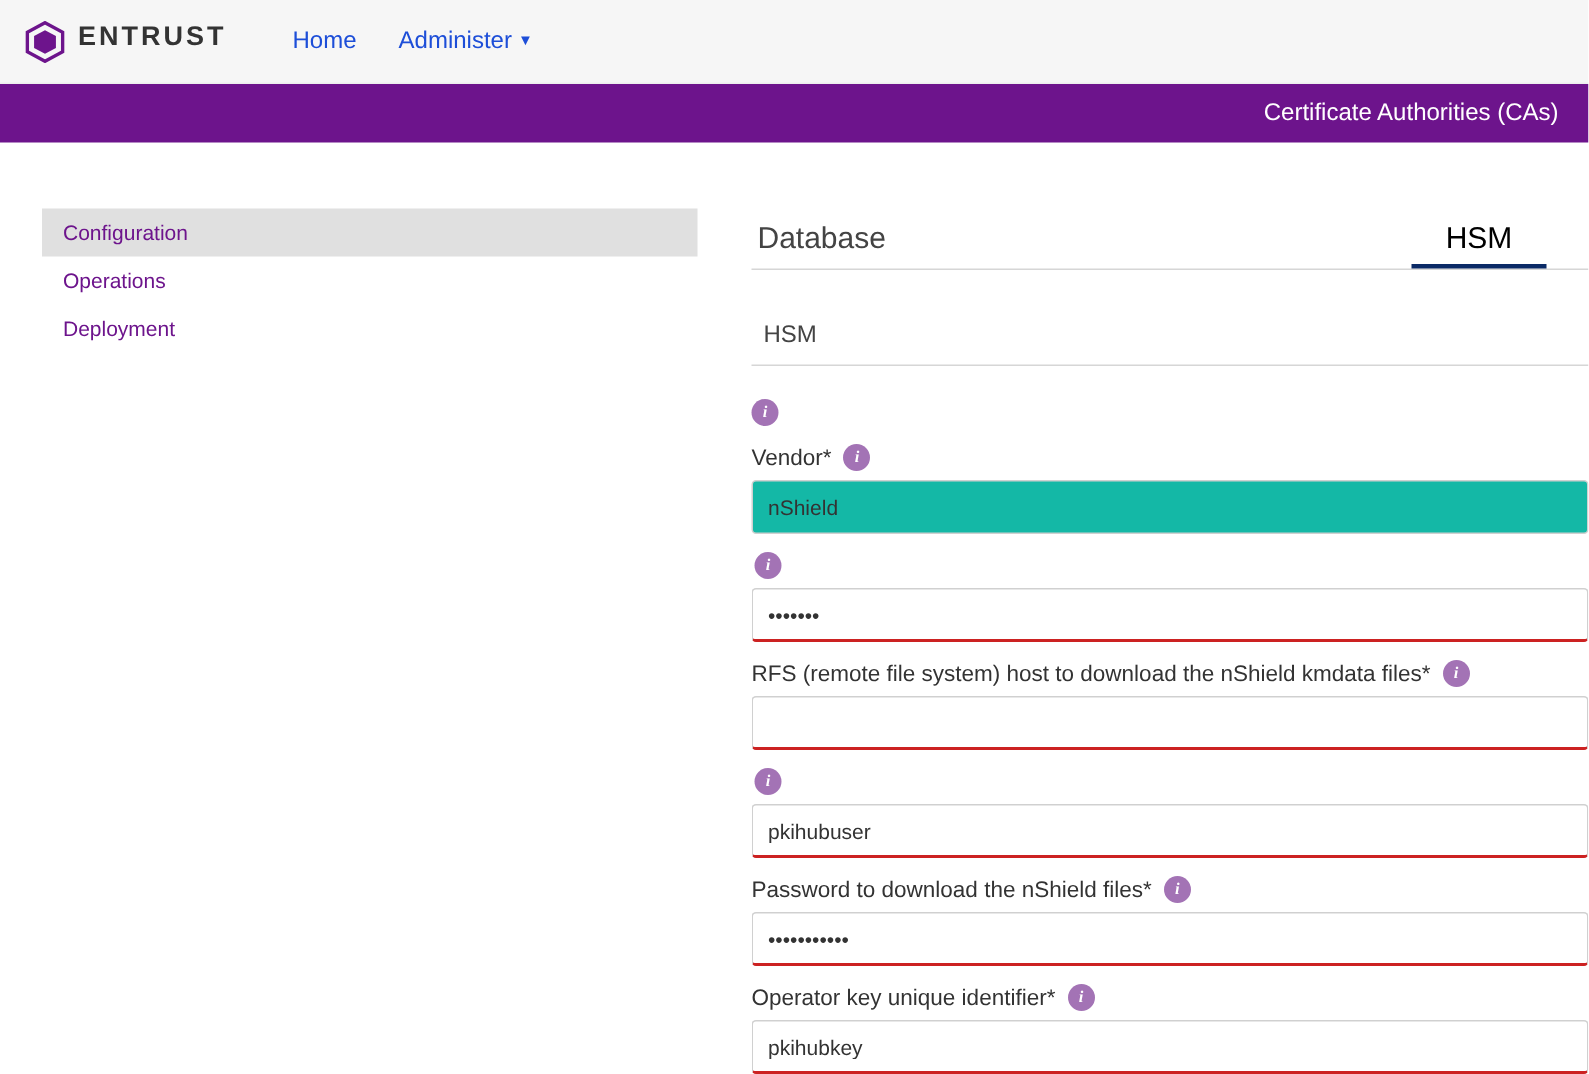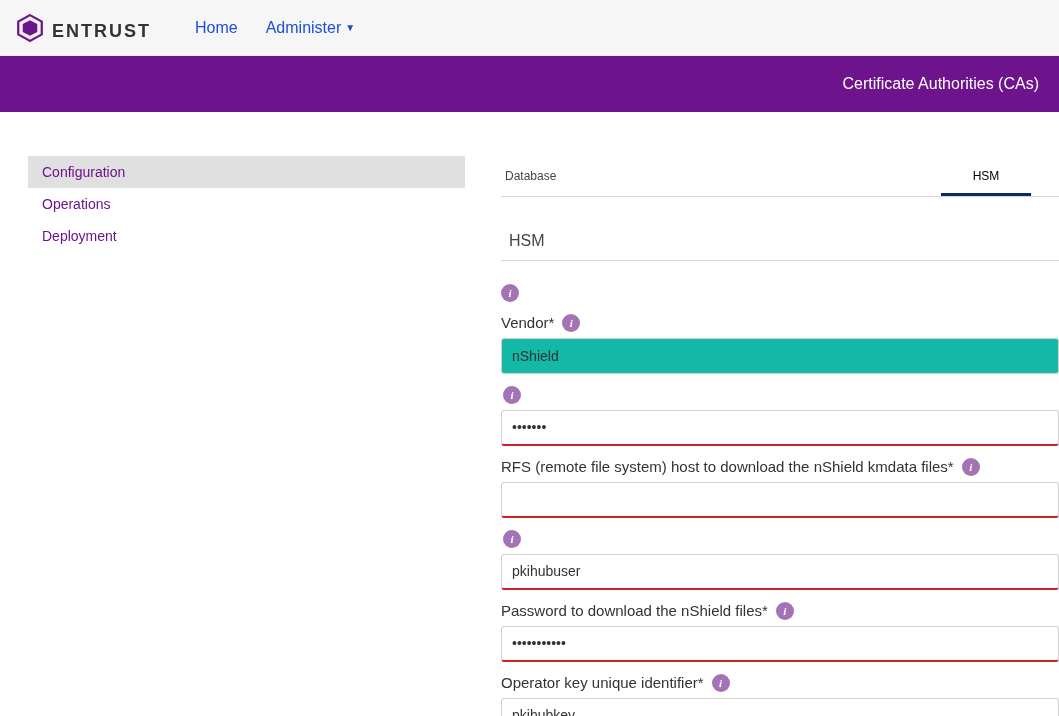--- a/index.html
+++ b/index.html
@@ -1,34 +1,34 @@
 <!DOCTYPE html>
 <html><head>
 <meta charset="utf-8">
 <style>
 * { margin:0; padding:0; box-sizing:border-box; font-family:"Segoe UI",Arial,sans-serif; }
 body { background:#fff; width:1059px; height:716px; overflow:hidden; }
 
 .topnav { height:56px; background:#f6f6f6; display:flex; align-items:center; padding:0 16px; border-bottom:1px solid #eee; }
-.logo-wrap { display:flex; align-items:flex-end; margin-right:30px; }
+.logo-wrap { display:flex; align-items:flex-start; margin-right:30px; }
 .logo-hex { width:28px; height:28px; margin-right:8px; }
 .logo-text { font-size:18px; font-weight:600; letter-spacing:2px; color:#333; }
 .nav-link { color:#1d4ed8; font-size:16px; padding:0 14px; cursor:pointer; display:flex; align-items:center; }
 .nav-link .caret { margin-left:4px; font-size:10px; }
 
-.purple-bar { height:56px; background:#6d148c; color:#fff; display:flex; align-items:center; justify-content:flex-end; padding:0 20px; font-size:16px; }
+.purple-bar { height:39px; background:#6d148c; color:#fff; display:flex; align-items:center; justify-content:flex-end; padding:0 20px; font-size:16px; }
 
 .main { display:flex; margin-top:44px; }
 .sidebar { width:465px; padding-left:28px; padding-right:0; }
 .sidebar-item { height:32px; line-height:32px; padding-left:14px; font-size:14px; color:#6d148c; cursor:pointer; }
 .sidebar-item.active { background:#e0e0e0; }
 
 .content { flex:1; padding-left:36px; padding-right:0; }
 .tabs { display:flex; border-bottom:1px solid #d6d6d6; }
-.tab { height:40px; line-height:40px; color:#444; font-size:12px; cursor:pointer; text-align:center; }
+.tab { height:40px; line-height:40px; color:#444; font-size:20px; cursor:pointer; text-align:center; }
 .tab.db { width:440px; text-align:left; padding-left:4px;}
 .tab.hsm { width:90px; }
 .tab.active { color:#000; border-bottom:3px solid #0a2a66; font-weight:500;}
 
 .section-head { display:flex; align-items:center; border-bottom:1px solid #d6d6d6; margin-top:24px; height:40px; padding-left:8px;}
 .section-title { font-size:16px; color:#444; }
 
 .info-icon { display:inline-flex; width:18px; height:18px; border-radius:50%; background:#a373b5; color:#fff; font-size:11px; font-weight:bold; font-family:Georgia,serif; font-style:italic; align-items:center; justify-content:center; vertical-align:middle; cursor:pointer; }
 .top-info { margin-top:22px; margin-bottom:6px; }
 

